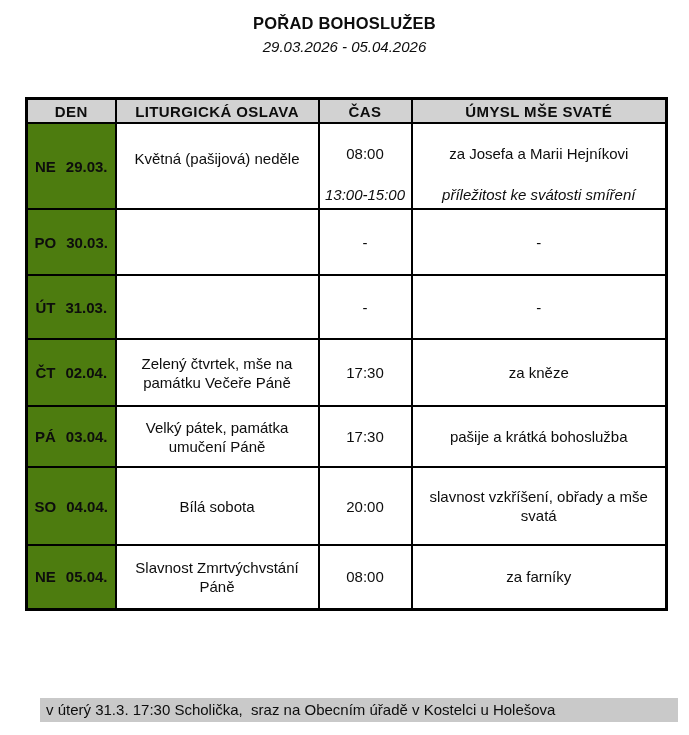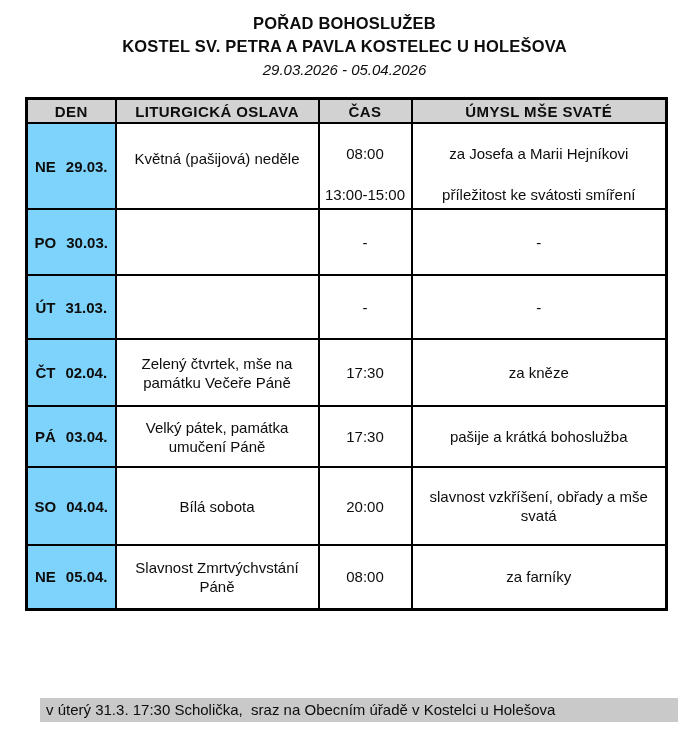--- a/index.html
+++ b/index.html
@@ -27,48 +27,47 @@
   .schedule th {
     background:#d2d2d2;
     font-size:15px; font-weight:bold; letter-spacing:0.4px;
     height:20px; padding:1px 2px; text-align:center;margin-left:8px;
   }
   .schedule td {
     font-size:15px; line-height:19px;
     text-align:center; vertical-align:middle;
     padding:2px 6px; background:#fff;
   }
-  td.day-cell { background:#7dd3fc; font-weight:bold; padding:2px 2px; }
+  td.day-cell { background:#4d7c0f; font-weight:bold; padding:2px 2px; }
   .day-wrap { display:flex; justify-content:center; align-items:center; gap:10px; }
 
   
   td.stack-cell { padding:0; }
   .stack { display:flex; flex-direction:column; height:82px; }
   .stack .slot-top    { height:56px; display:flex; align-items:center; justify-content:center; padding:0 6px; }
-  .stack .slot-bottom { height:26px; display:flex; align-items:center; justify-content:center; padding:0 4px; }
+  .stack .slot-bottom { height:26px; display:flex; align-items:center; justify-content:center; padding:0 4px;font-style:italic; }
   td.lit-raised { padding-bottom:18px; }
 
   
   .footer-note {
     position:absolute; left:40px; top:698px;
     width:632px; height:24px;
     background:#c9c9c9;
     font-size:15px; line-height:24px;
     padding-left:6px;
     white-space:pre-wrap;
   }
 </style>
 </head>
 <body>
 
 <div class="page">
 
   <header class="titles">
     <div class="title-line">POŘAD BOHOSLUŽEB</div>
-    <div class="title-line">KOSTEL SV. PETRA A PAVLA KOSTELEC U HOLEŠOVA</div>
     <div class="date-line">29.03.2026 - 05.04.2026</div>
   </header>
 
   <table class="schedule">
     <colgroup>
       <col style="width:89px">
         <col style="width:203px">
         <col style="width:93px">
         <col style="width:255px">
     </colgroup>

